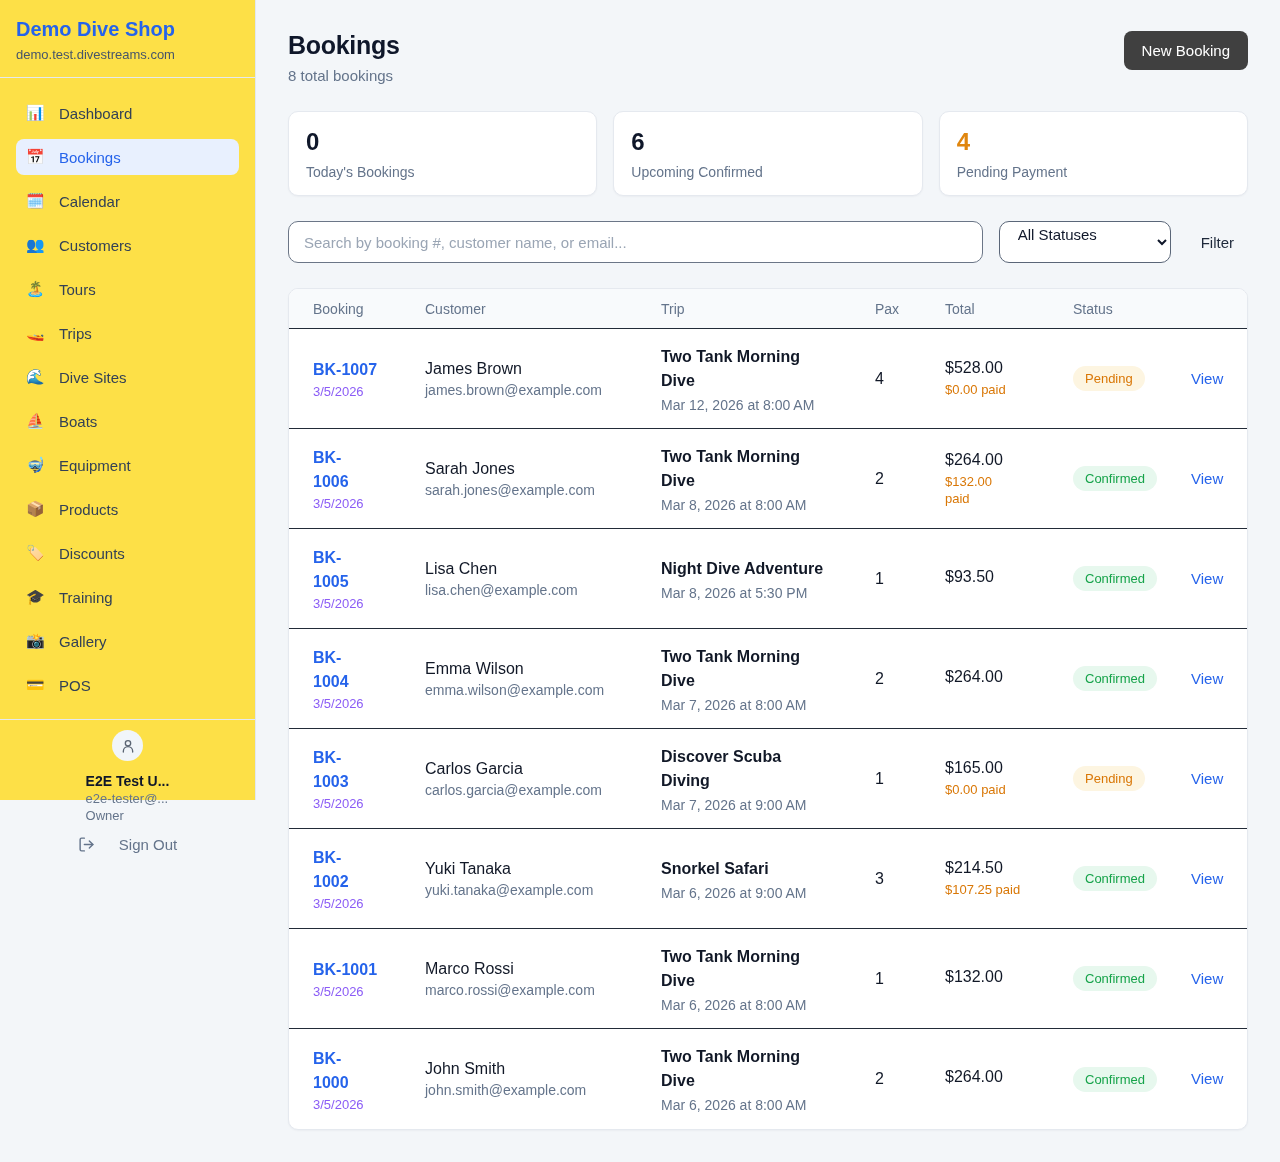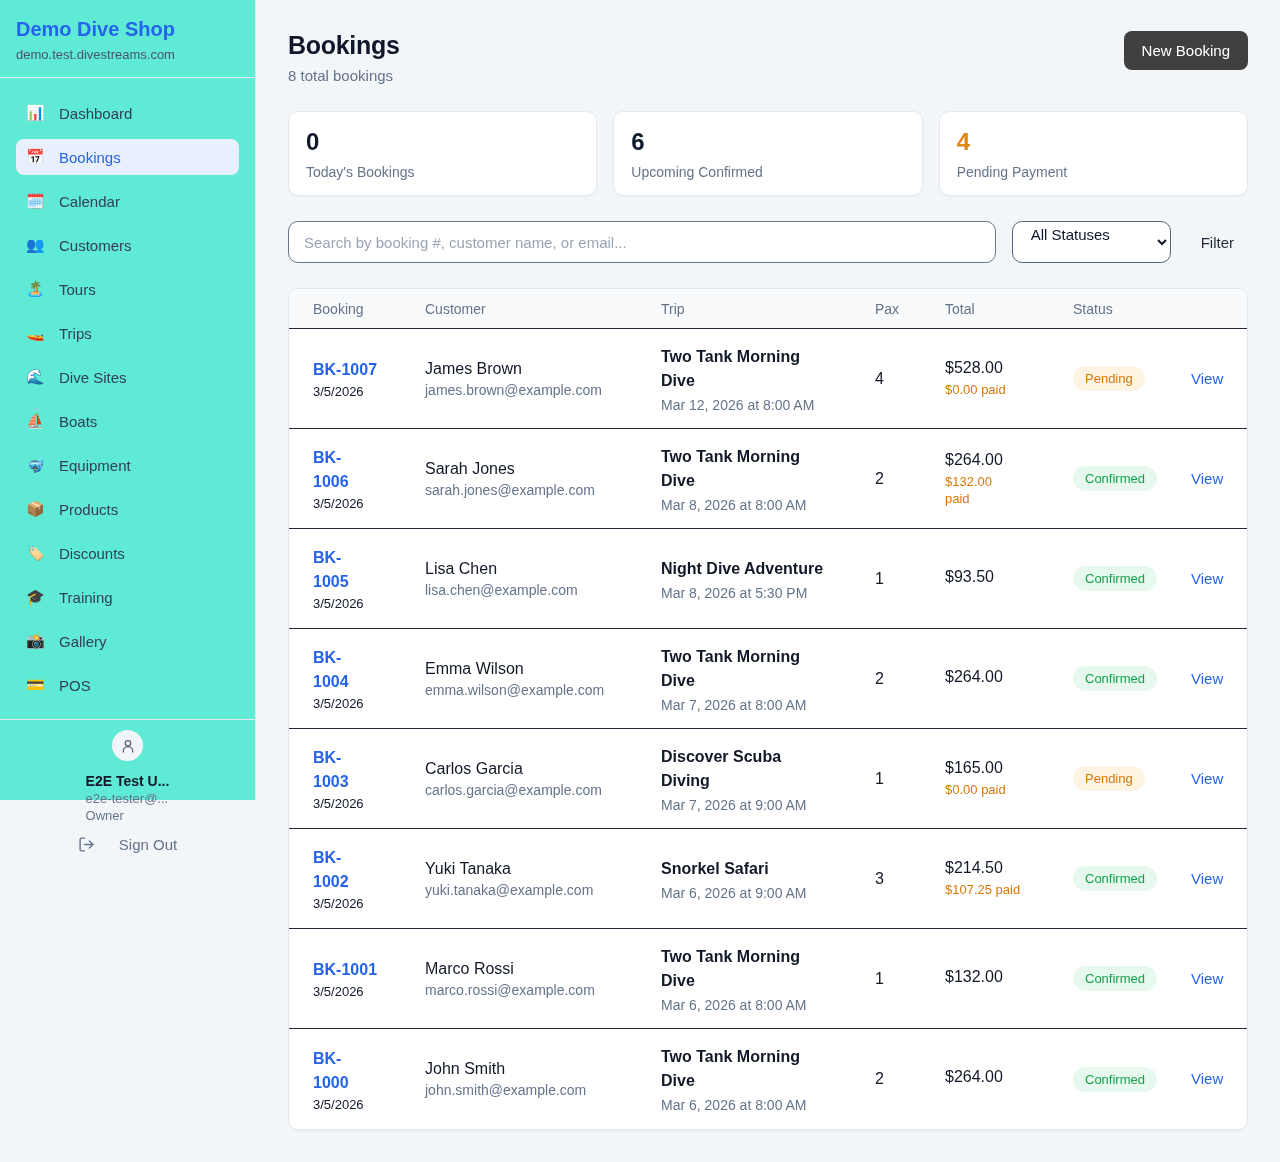--- a/index.html
+++ b/index.html
@@ -4,21 +4,21 @@
 <style>
   * { margin:0; padding:0; box-sizing:border-box; }
   html,body { width:1280px; height:1162px; }
   body {
     font-family:"Liberation Sans","DejaVu Sans",sans-serif;
     background:#f3f6f9; color:#0f172a; overflow:hidden; position:relative;
   }
   
   .sidebar {
     position:absolute; left:0; top:0; width:256px; height:800px;
-    background:#5eead4; border-right:1px solid #e2e8f0;
+    background:#fde047; border-right:1px solid #e2e8f0;
     display:flex; flex-direction:column;
   }
   .brand { padding:16px 16px 15px; border-bottom:1px solid #e5e9ef; }
   .brand-name { font-size:20px; font-weight:700; color:#2563eb; line-height:27px; }
   .brand-domain { font-size:13px; color:#475569; margin-top:4px; }
   .nav { flex:1; padding:17px 16px 8px; }
   .nav-item {
     display:flex; align-items:center; gap:13px; height:36px; margin-bottom:8px;
     padding:0 10px; border-radius:8px; font-size:15px; color:#334155; cursor:pointer;
   }
@@ -59,21 +59,21 @@
   .stat-value.accent { color:#e0860f; }
   .stat-label { font-size:14px; color:#64748b; margin-top:7px; }
   .controls { display:flex; align-items:center; gap:16px; margin-top:25px; }
   .search-input {
     flex:1; height:42px; border:1px solid #6b7687; border-radius:10px;
     padding:0 15px; font-size:15px; color:#0f172a; background:#fff;
     font-family:inherit; outline:none;
   }
   .search-input::placeholder { color:#9aa5b4; }
   .status-select {
-    width:159px; height:42px; border:1px solid #55607082; border-radius:10px;
+    width:172px; height:42px; border:1px solid #55607082; border-radius:10px;
     border:1px solid #5a6678; background:#fff; font-size:15px; color:#0f172a;
     padding:0 10px 16px 14px; font-family:inherit; outline:none;
   }
   .filter-btn {
     background:none; border:none; font-size:15px; color:#1e293b; cursor:pointer;
     padding:0 14px; font-family:inherit;
   }
   
   .table-card {
     margin-top:25px; background:#fff; border:1px solid #e5e9ef; border-radius:10px;
@@ -84,21 +84,21 @@
     padding:0 24px; align-items:center;
   }
   .thead {
     height:40px; background:#f8fafc; border-bottom:1px solid #222b38;
     font-size:14px; color:#64748b; font-weight:500;
   }
   .trow { min-height:100px; border-bottom:1px solid #222b38; }
   .trow:last-child { border-bottom:none; }
   .cell { padding-right:14px; }
   .bk-id { font-size:16px; font-weight:700; color:#2563eb; white-space:pre-line; line-height:24px; cursor:pointer; }
-  .bk-date { font-size:13px; color:#0f172a; margin-top:2px; }
+  .bk-date { font-size:13px; color:#8b5cf6; margin-top:2px; }
   .cust-name { font-size:16px; font-weight:500; color:#111827; }
   .cust-email { font-size:14px; color:#64748b; margin-top:4px; }
   .trip-name { font-size:16px; font-weight:700; color:#111827; white-space:pre-line; line-height:24px; }
   .trip-date { font-size:14px; color:#64748b; margin-top:4px; }
   .pax { font-size:16px; color:#111827; }
   .total { font-size:16px; font-weight:400; color:#111827; }
   .paid { font-size:13px; color:#d97706; margin-top:4px; white-space:pre-line; line-height:17px; }
   .badge {
     display:inline-block; font-size:13px; padding:5px 12px; border-radius:999px;
   }

